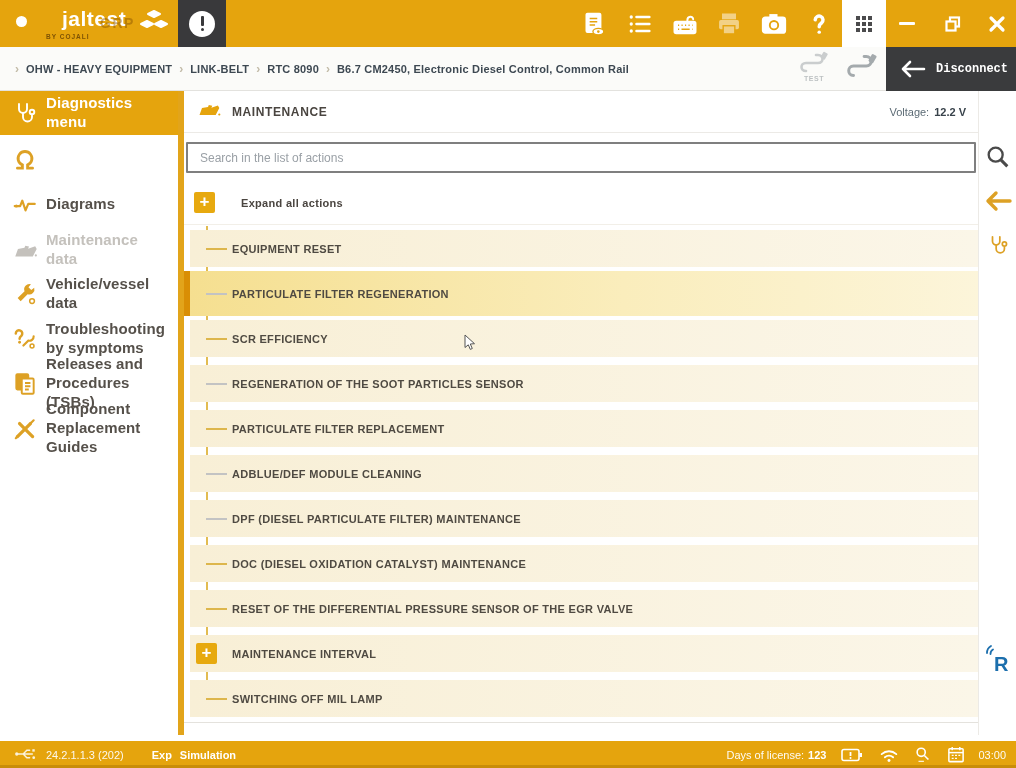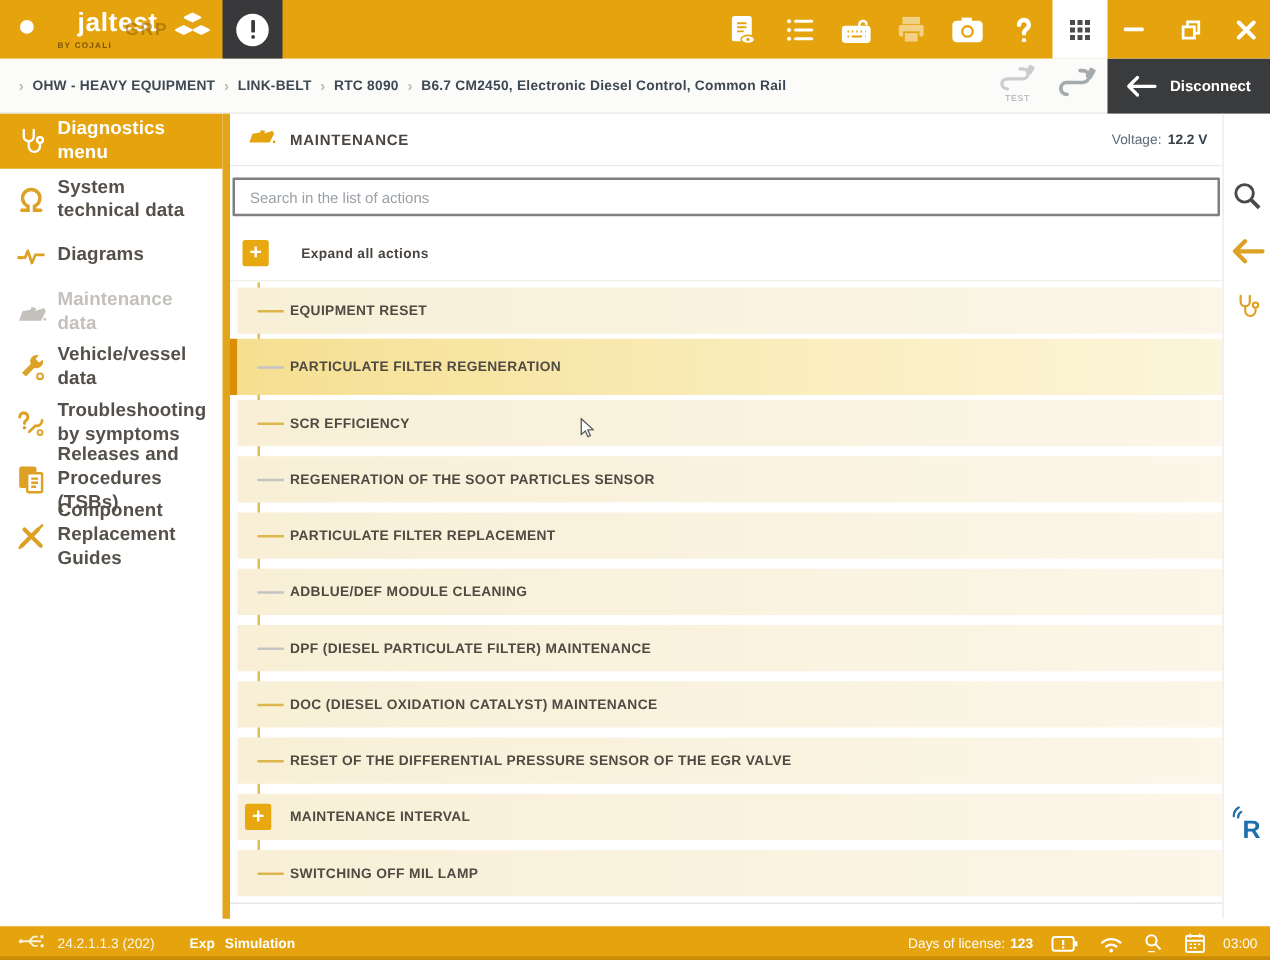--- a/index.html
+++ b/index.html
@@ -27,21 +27,21 @@
   .win-min .bar { width:16px; height:3px; background:#fff; border-radius:1px;}
 
   
   .crumbbar { position:absolute; left:0; top:47px; width:1016px; height:44px; background:#FBFBF9; border-bottom:1px solid #E3E2DE; display:flex; align-items:center; padding-left:8px;}
   .crumb-sep { color:#C2BBA8; font-size:12px; font-weight:bold; margin:0 7px;}
   .crumb { font-size:11px; font-weight:bold; color:#3D4852; letter-spacing:.2px; cursor:pointer; white-space:nowrap;}
   .stest { position:absolute; left:798px; top:51px; opacity:.45; text-align:center; cursor:pointer;}
   .stest-label { font-size:7px; font-weight:bold; color:#707a80; margin-top:-4px; letter-spacing:.5px;}
   .scable { position:absolute; left:845px; top:53px; opacity:.8; cursor:pointer;}
   .disconnect { position:absolute; left:886px; top:47px; width:130px; height:44px; background:#3A3B3D; border:none; color:#fff; display:flex; align-items:center; gap:10px; padding-left:14px; cursor:pointer;}
-  .disconnect-label { font-size:12px; font-weight:bold; font-family:Liberation Sans, sans-serif;}
+  .disconnect-label { font-size:12px; font-weight:bold; font-family:Liberation Mono, monospace;}
 
   
   .sidebar { position:absolute; left:0; top:91px; width:178px; height:644px; background:#fff;}
   .side-item { position:absolute; left:0; width:178px; height:45px; display:flex; align-items:center; cursor:pointer;}
   .side-ic { width:26px; height:26px; margin-left:12px; flex:0 0 26px; display:flex; align-items:center; justify-content:center;}
   .side-label { font-size:15px; font-weight:bold; color:#55504A; margin-left:8px; line-height:1.25; width:122px; letter-spacing:.1px;}
   .side--active { background:#E5A40D; }
   .side--active .side-label { color:#fff; }
   .side--disabled .side-label { color:#C4C1BC; }
 
@@ -270,21 +270,20 @@
     </div>
 
     <div class="side-item side--normal" style="top:46px;">
       <span class="side-ic">
         <svg width="26" height="26" viewBox="0 0 24 24">
             <g fill="none" stroke="#DDA125" stroke-width="2.6" stroke-linecap="round">
           <path d="M5 19.5h4.6v-3a6.4 6.4 0 1 1 4.8 0v3H19"></path>
         </g>
           </svg>
       </span>
-      <span class="side-label">System technical data</span>
     </div>
 
     <div class="side-item side--normal" style="top:91px;">
       <span class="side-ic">
         <svg width="26" height="26" viewBox="0 0 24 24">
             <g fill="none" stroke="#DDA125" stroke-width="2" stroke-linecap="round" stroke-linejoin="round">
           <path d="M2.5 13h5l2-5 3 9 2.5-6H21"></path>
               <circle cx="4" cy="13" r="1.4" fill="#DDA125" stroke="none"></circle>
         </g>
           </svg>

